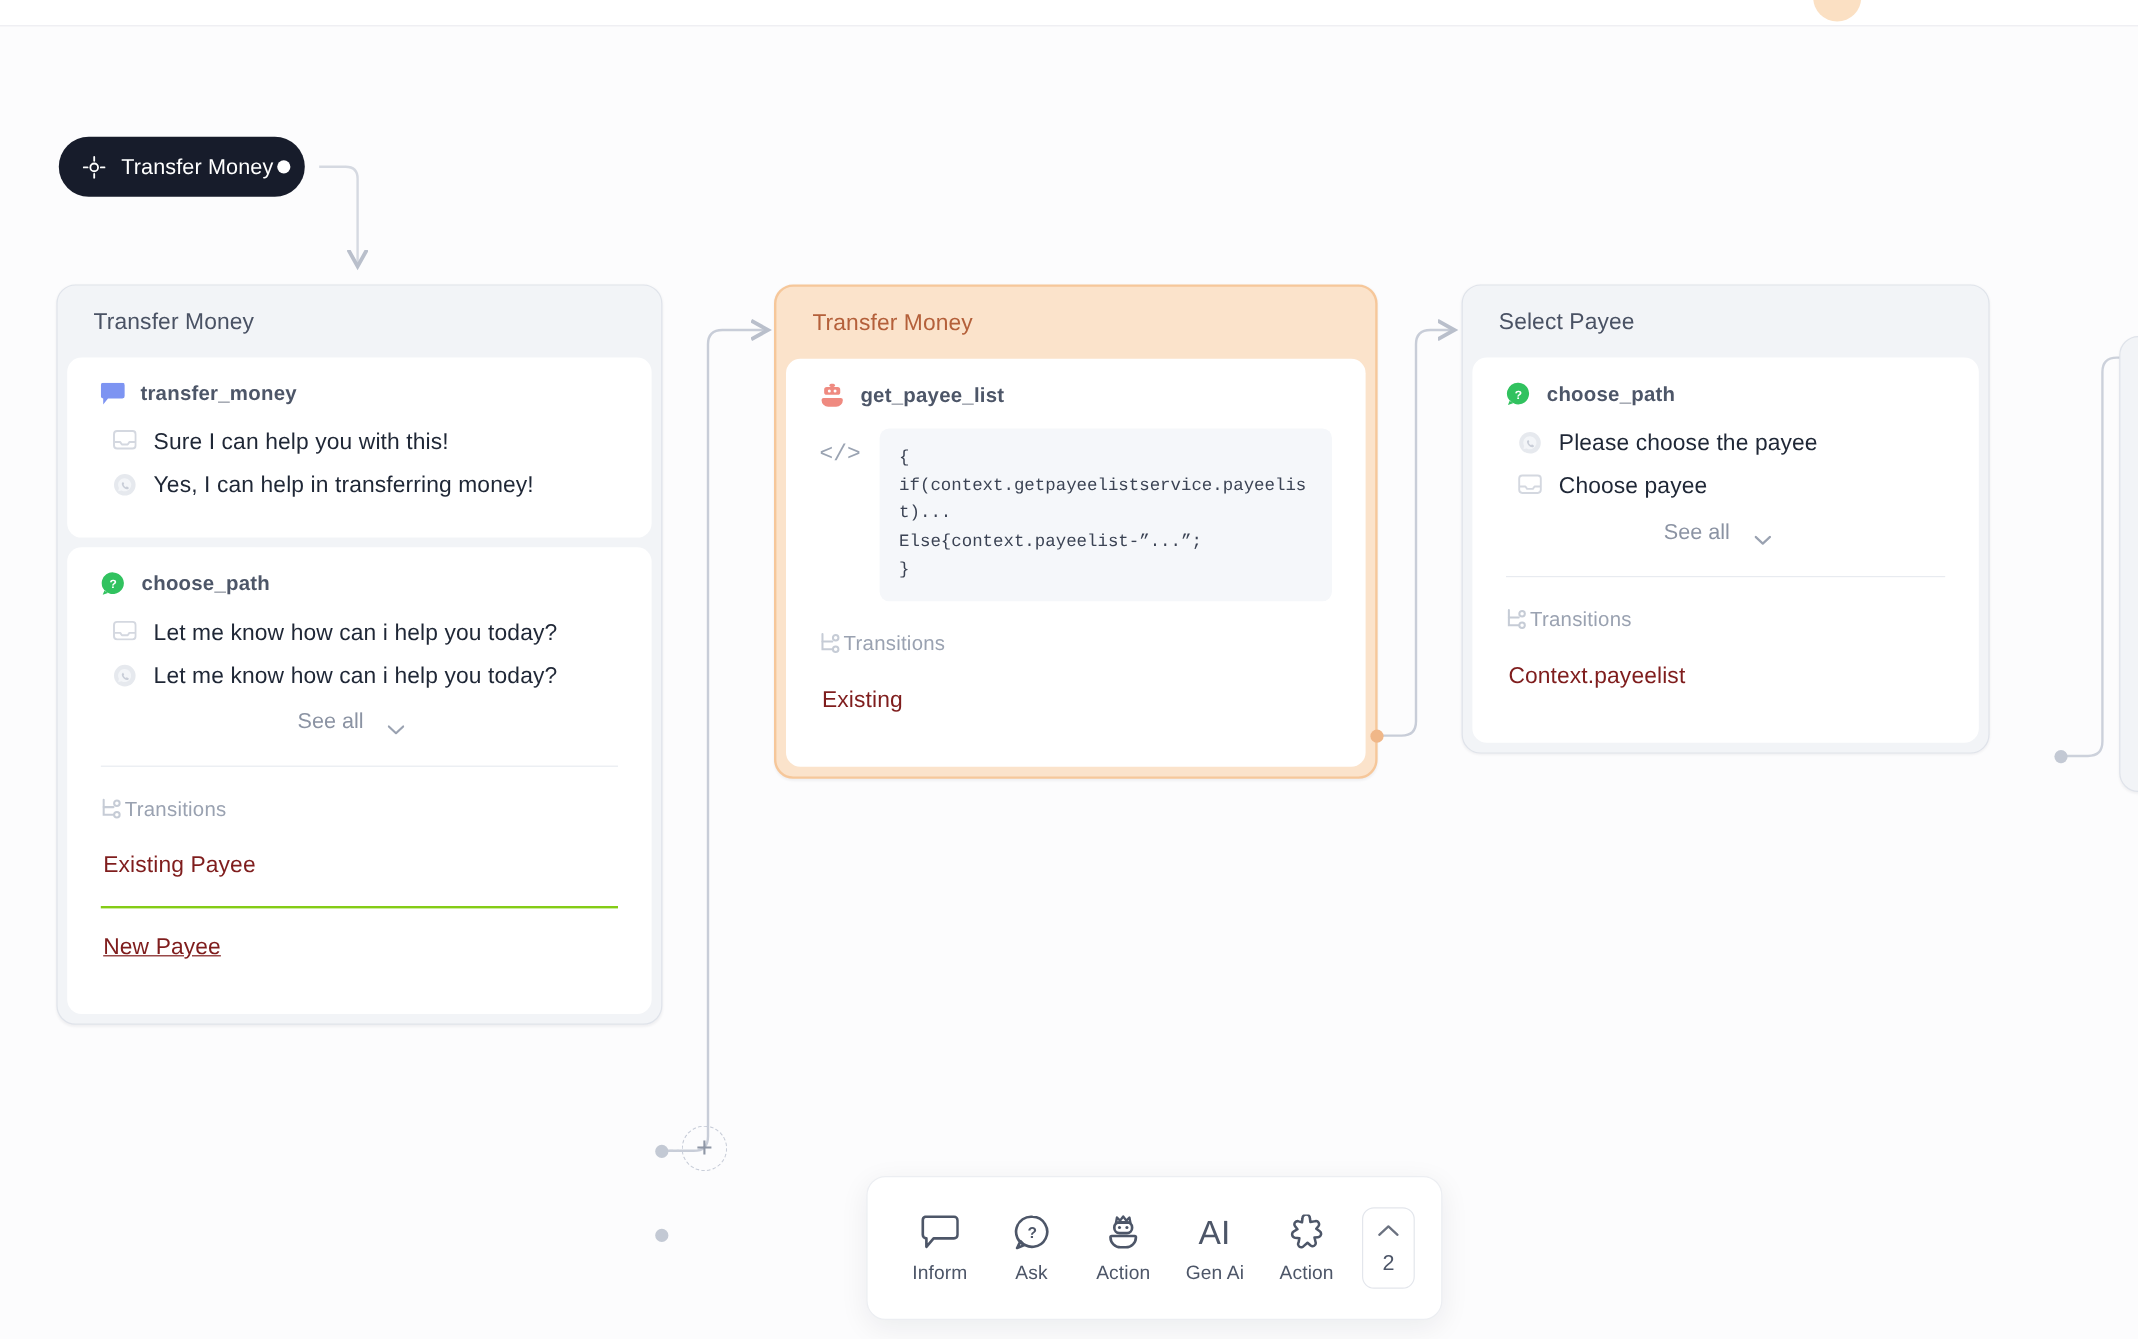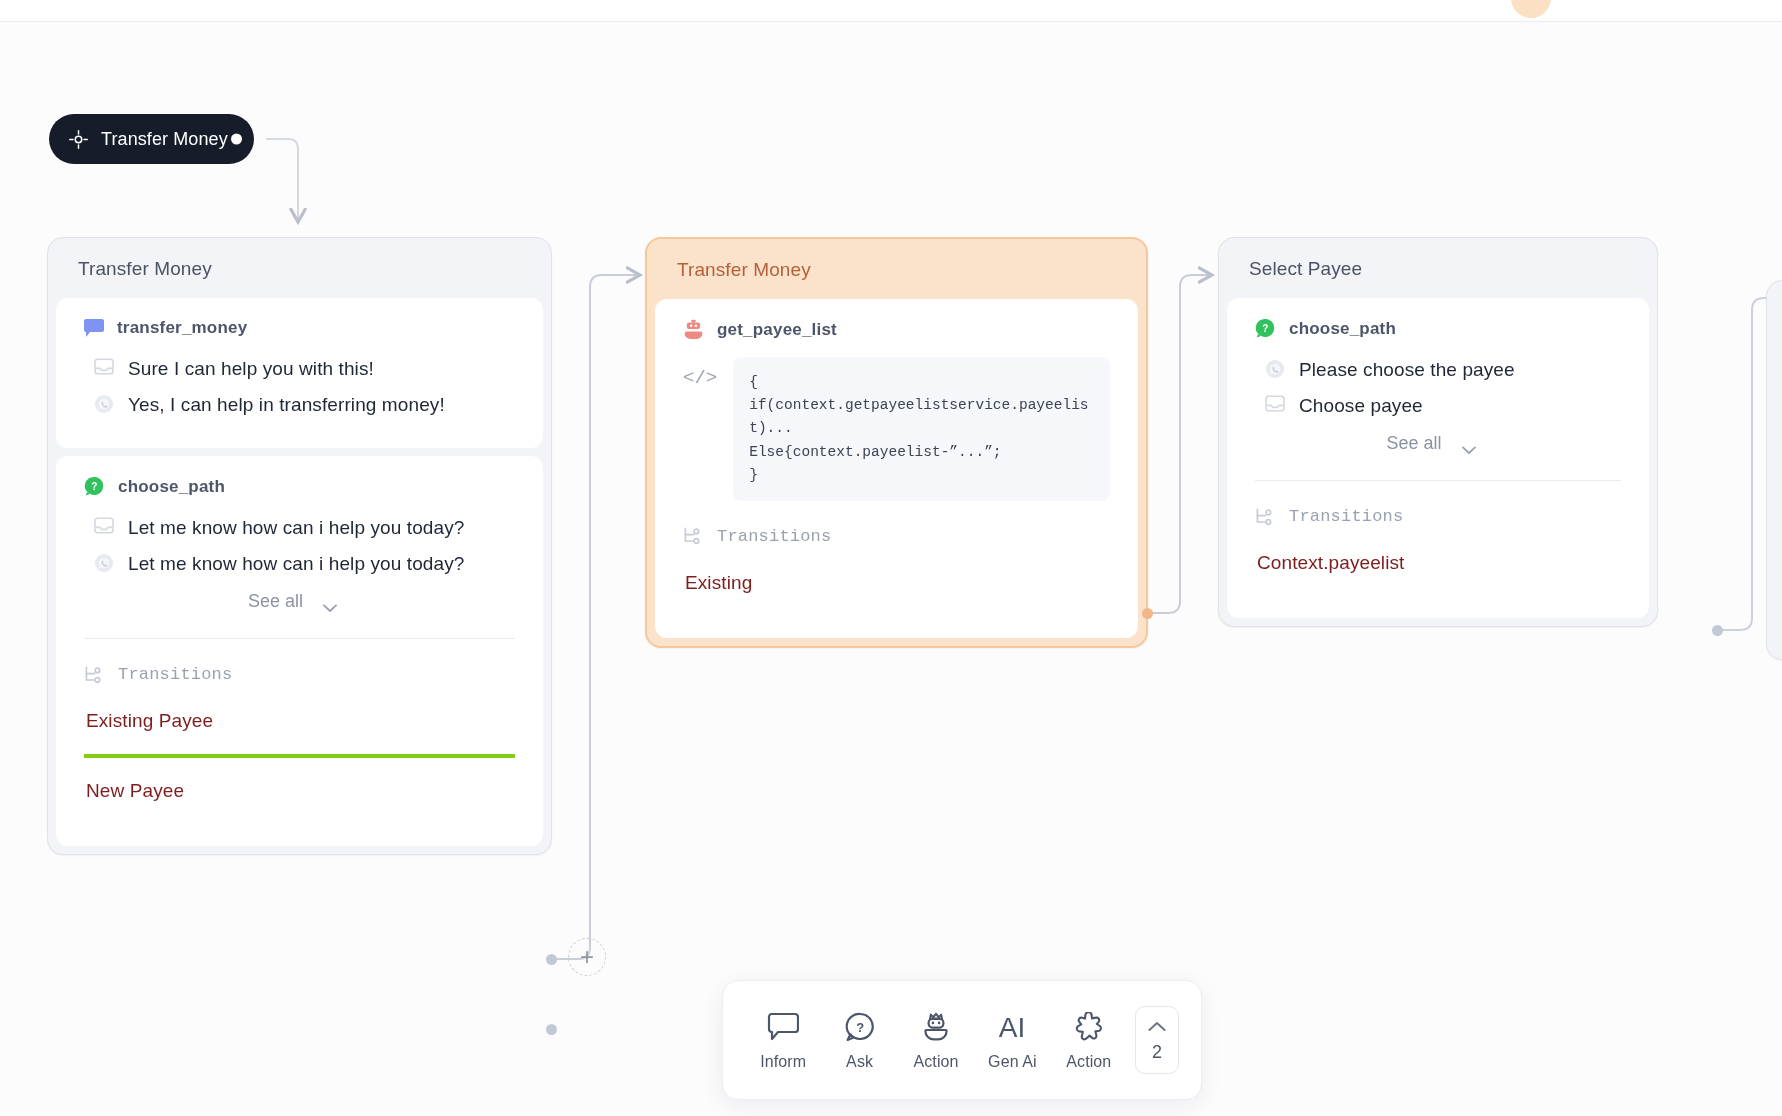--- a/index.html
+++ b/index.html
@@ -125,32 +125,32 @@
     display: flex; align-items: center; justify-content: center; gap: 20px;
     color: #8b93a3; font-size: 18px;
     margin-top: 14px; padding-right: 14px;
   }
   .chev { width: 14px; height: 9px; }
 
   .hr { height: 1px; background: #e8ebf0; margin: 26px 0 0 0; }
 
   
   .trans-head {
-    display: flex; align-items: center; gap: 14px;
-    margin-top: 26px; margin-bottom: 4px; font-family: Liberation Mono, monospace;
+    display: flex; align-items: flex-start; 
+    margin-top: 26px; margin-bottom: 4px;
   }
   .trans-head .th-label { font-size: 17px; color: #9aa2b1; letter-spacing: .2px; }
   .trans-ico { width: 20px; height: 18px; }
 
   .trans-item {
     font-size: 19px; color: #7f1d1d;
     padding: 22px 0 22px 2px;
     letter-spacing: .1px;
   }
-  .trans-item + .trans-item { border-top: 4px solid #84cc16; }
+  .trans-item + .trans-item { border-top: 2px solid #84cc16; text-decoration: underline; }
 
   
   .edge-dot {
     position: absolute; width: 11px; height: 11px; border-radius: 50%;
     background: #c3c9d4;
   }
   .edge-dot.accent { background: #f0b788; }
 
   
   #add-node-button {

